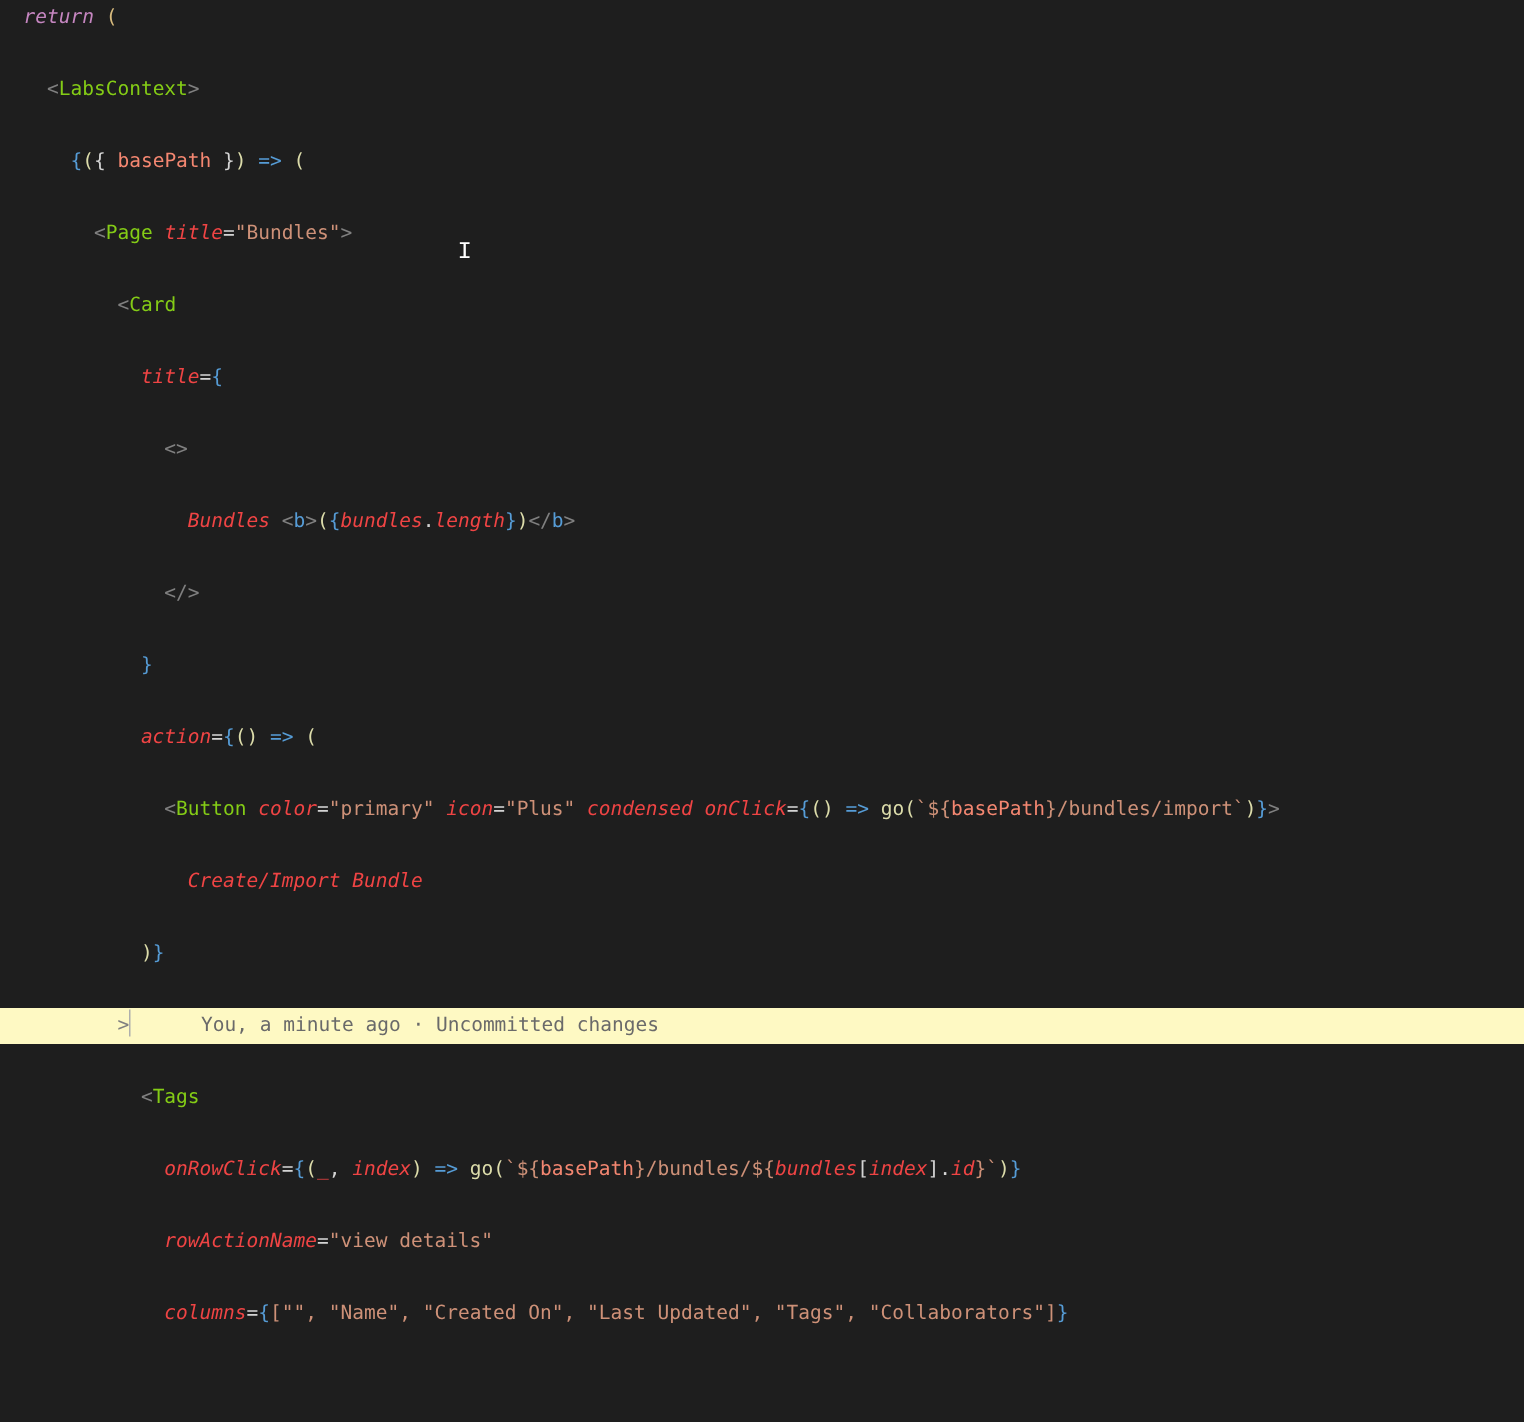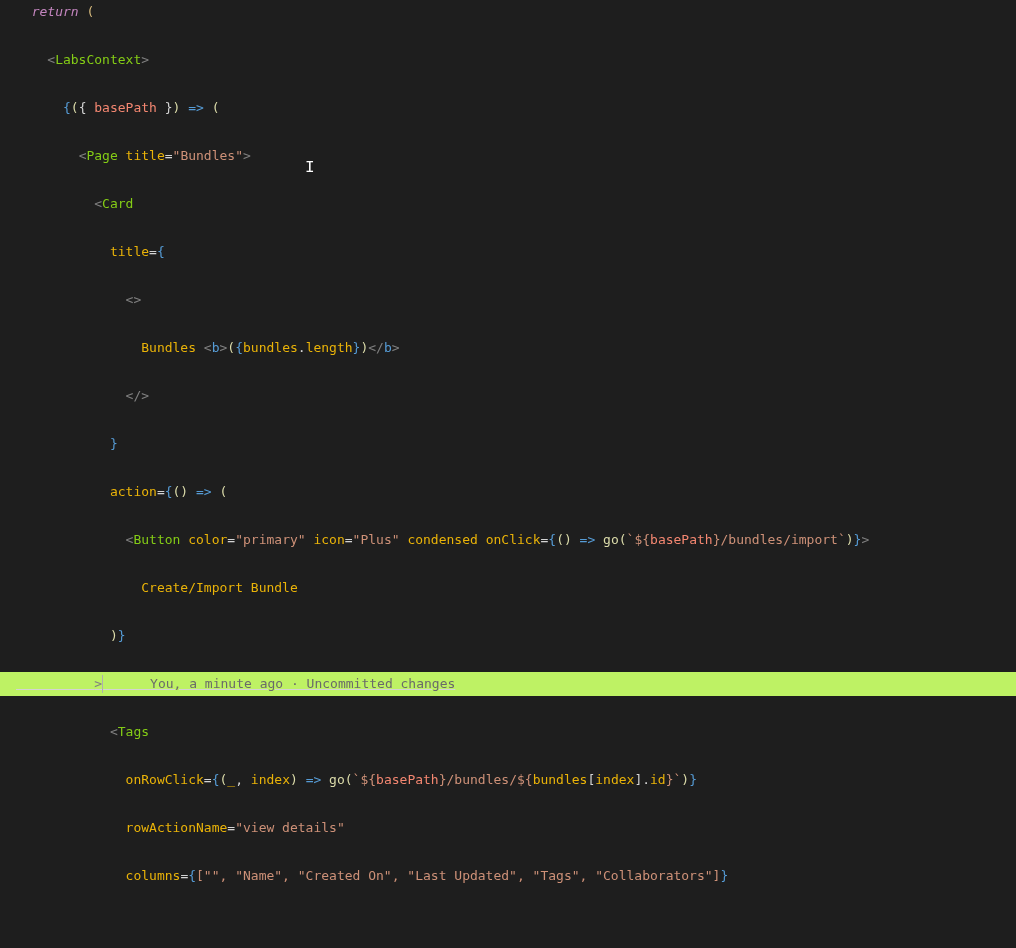--- a/index.html
+++ b/index.html
@@ -11,26 +11,25 @@
     line-height: 24px;
     color: #d4d4d4;
     width: 1016px;
     height: 948px;
     overflow: hidden;
   }
   pre { margin: 0; padding: 0; }
   .line {
     white-space: pre;
     height: 24px;
-    padding-left: 16px;
+    padding-left: 0;
   }
   .highlight-line {
-    background: #bef264;
+    background: #fef9c3;
     position: relative;
-    text-decoration: underline;
   }
   .cursor {
     display: inline-block;
     width: 1px;
     height: 18px;
     background: #aeafad;
     vertical-align: middle;
     position: relative;
     top: -1px;
   }
@@ -38,21 +37,21 @@
     color: #6a6a6a;
     font-style: normal;
   }
   
   .kw      { color: #c586c0; font-style: italic; }   
   .punc    { color: #d4d4d4; }
   .tag     { color: #569cd6; }                        
   .brkt    { color: #808080; }                        
   .yellow  { color: #dcdcaa; }                        
   .gold    { color: #d7ba7d; }                        
-  .attr    { color: #eab308; }                        
+  .attr    { color: #ef4444; font-style: italic; }                        
   .str     { color: #ce9178; }
   .red     { color: #f48771; }
   .cyan    { color: #84cc16; }
   .fn      { color: #dcdcaa; }
   .ibeam {
     position: absolute;
     left: 305px;
     top: 156px;
     color: #ffffff;
     font-size: 16px;

